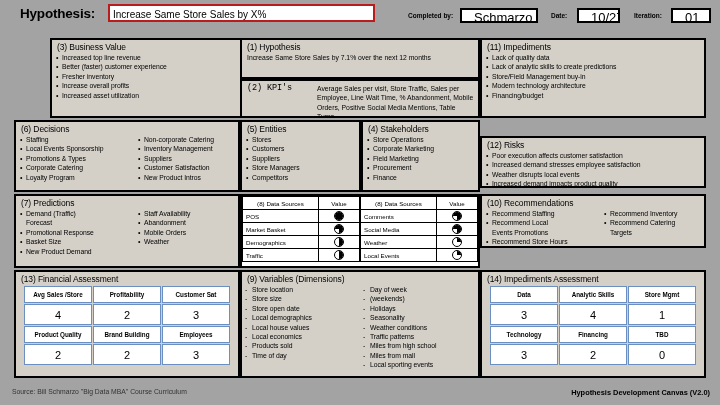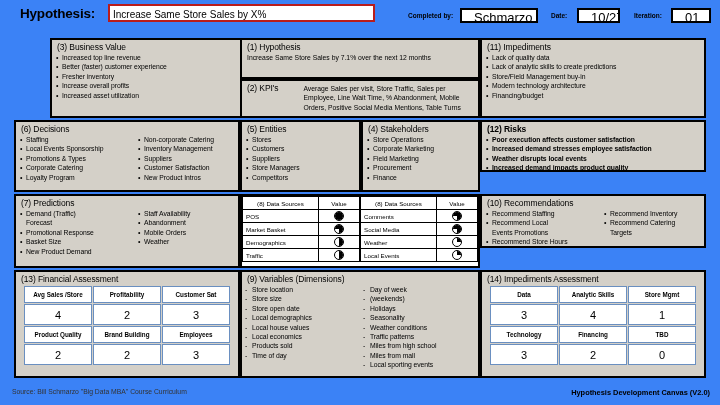--- a/index.html
+++ b/index.html
@@ -5,21 +5,21 @@
   html, body {
     margin: 0; padding: 0;
     background: #d4d0c8;
     width: 720px; height: 405px;
     overflow: hidden;
     font-family: "Liberation Sans", sans-serif;
   }
   #canvas {
     position: relative;
     width: 720px; height: 405px;
-    background: #3b82f6;
+    background: #a3a3a3;
   }
 
   
   .header {
     position: absolute;
     left: 0; top: 0; width: 720px; height: 34px;
   }
   .hyp-label {
     position: absolute;
     left: 20px; top: 6px;
@@ -109,21 +109,21 @@
   .col { flex: 0 0 auto; }
 
   
   .inline-body {
     font-size: 6.8px;
     line-height: 9.4px;
     color: #000;
     margin: 0 4px 0 5px;
   }
   .kpi-wrap { display: flex; align-items: flex-start; }
-  .kpi-wrap .title { margin-right: 20px; flex: 0 0 auto; }
+  .kpi-wrap .title { margin-right: 20px; flex: 0 0 auto; font-family: Liberation Mono, monospace; }
 
   
   table.ds {
     border-collapse: collapse;
     width: 100%;
     table-layout: fixed;
   }
   table.ds th, table.ds td {
     border: 1px solid #000;
     font-size: 6.2px;
@@ -287,21 +287,21 @@
     <div class="title">(4) Stakeholders</div>
     <ul class="bullets">
         <li>Store Operations</li>
         <li>Corporate Marketing</li>
         <li>Field Marketing</li>
         <li>Procurement</li>
         <li>Finance</li>
       </ul>
   </div>
 
-  <div class="cell" style="left:480px; top:120px; width:226px; height:52px;font-weight:bold;">
+  <div class="cell" style="left:480px; top:136px; width:226px; height:52px;">
     <div class="title">(12) Risks</div>
     <ul class="bullets">
         <li>Poor execution affects customer satisfaction</li>
         <li>Increased demand stresses employee satisfaction</li>
         <li>Weather disrupts local events</li>
         <li>Increased demand impacts product quality</li>
         <li>Suppliers can't keep up with increased demand</li>
       </ul>
   </div>
 

